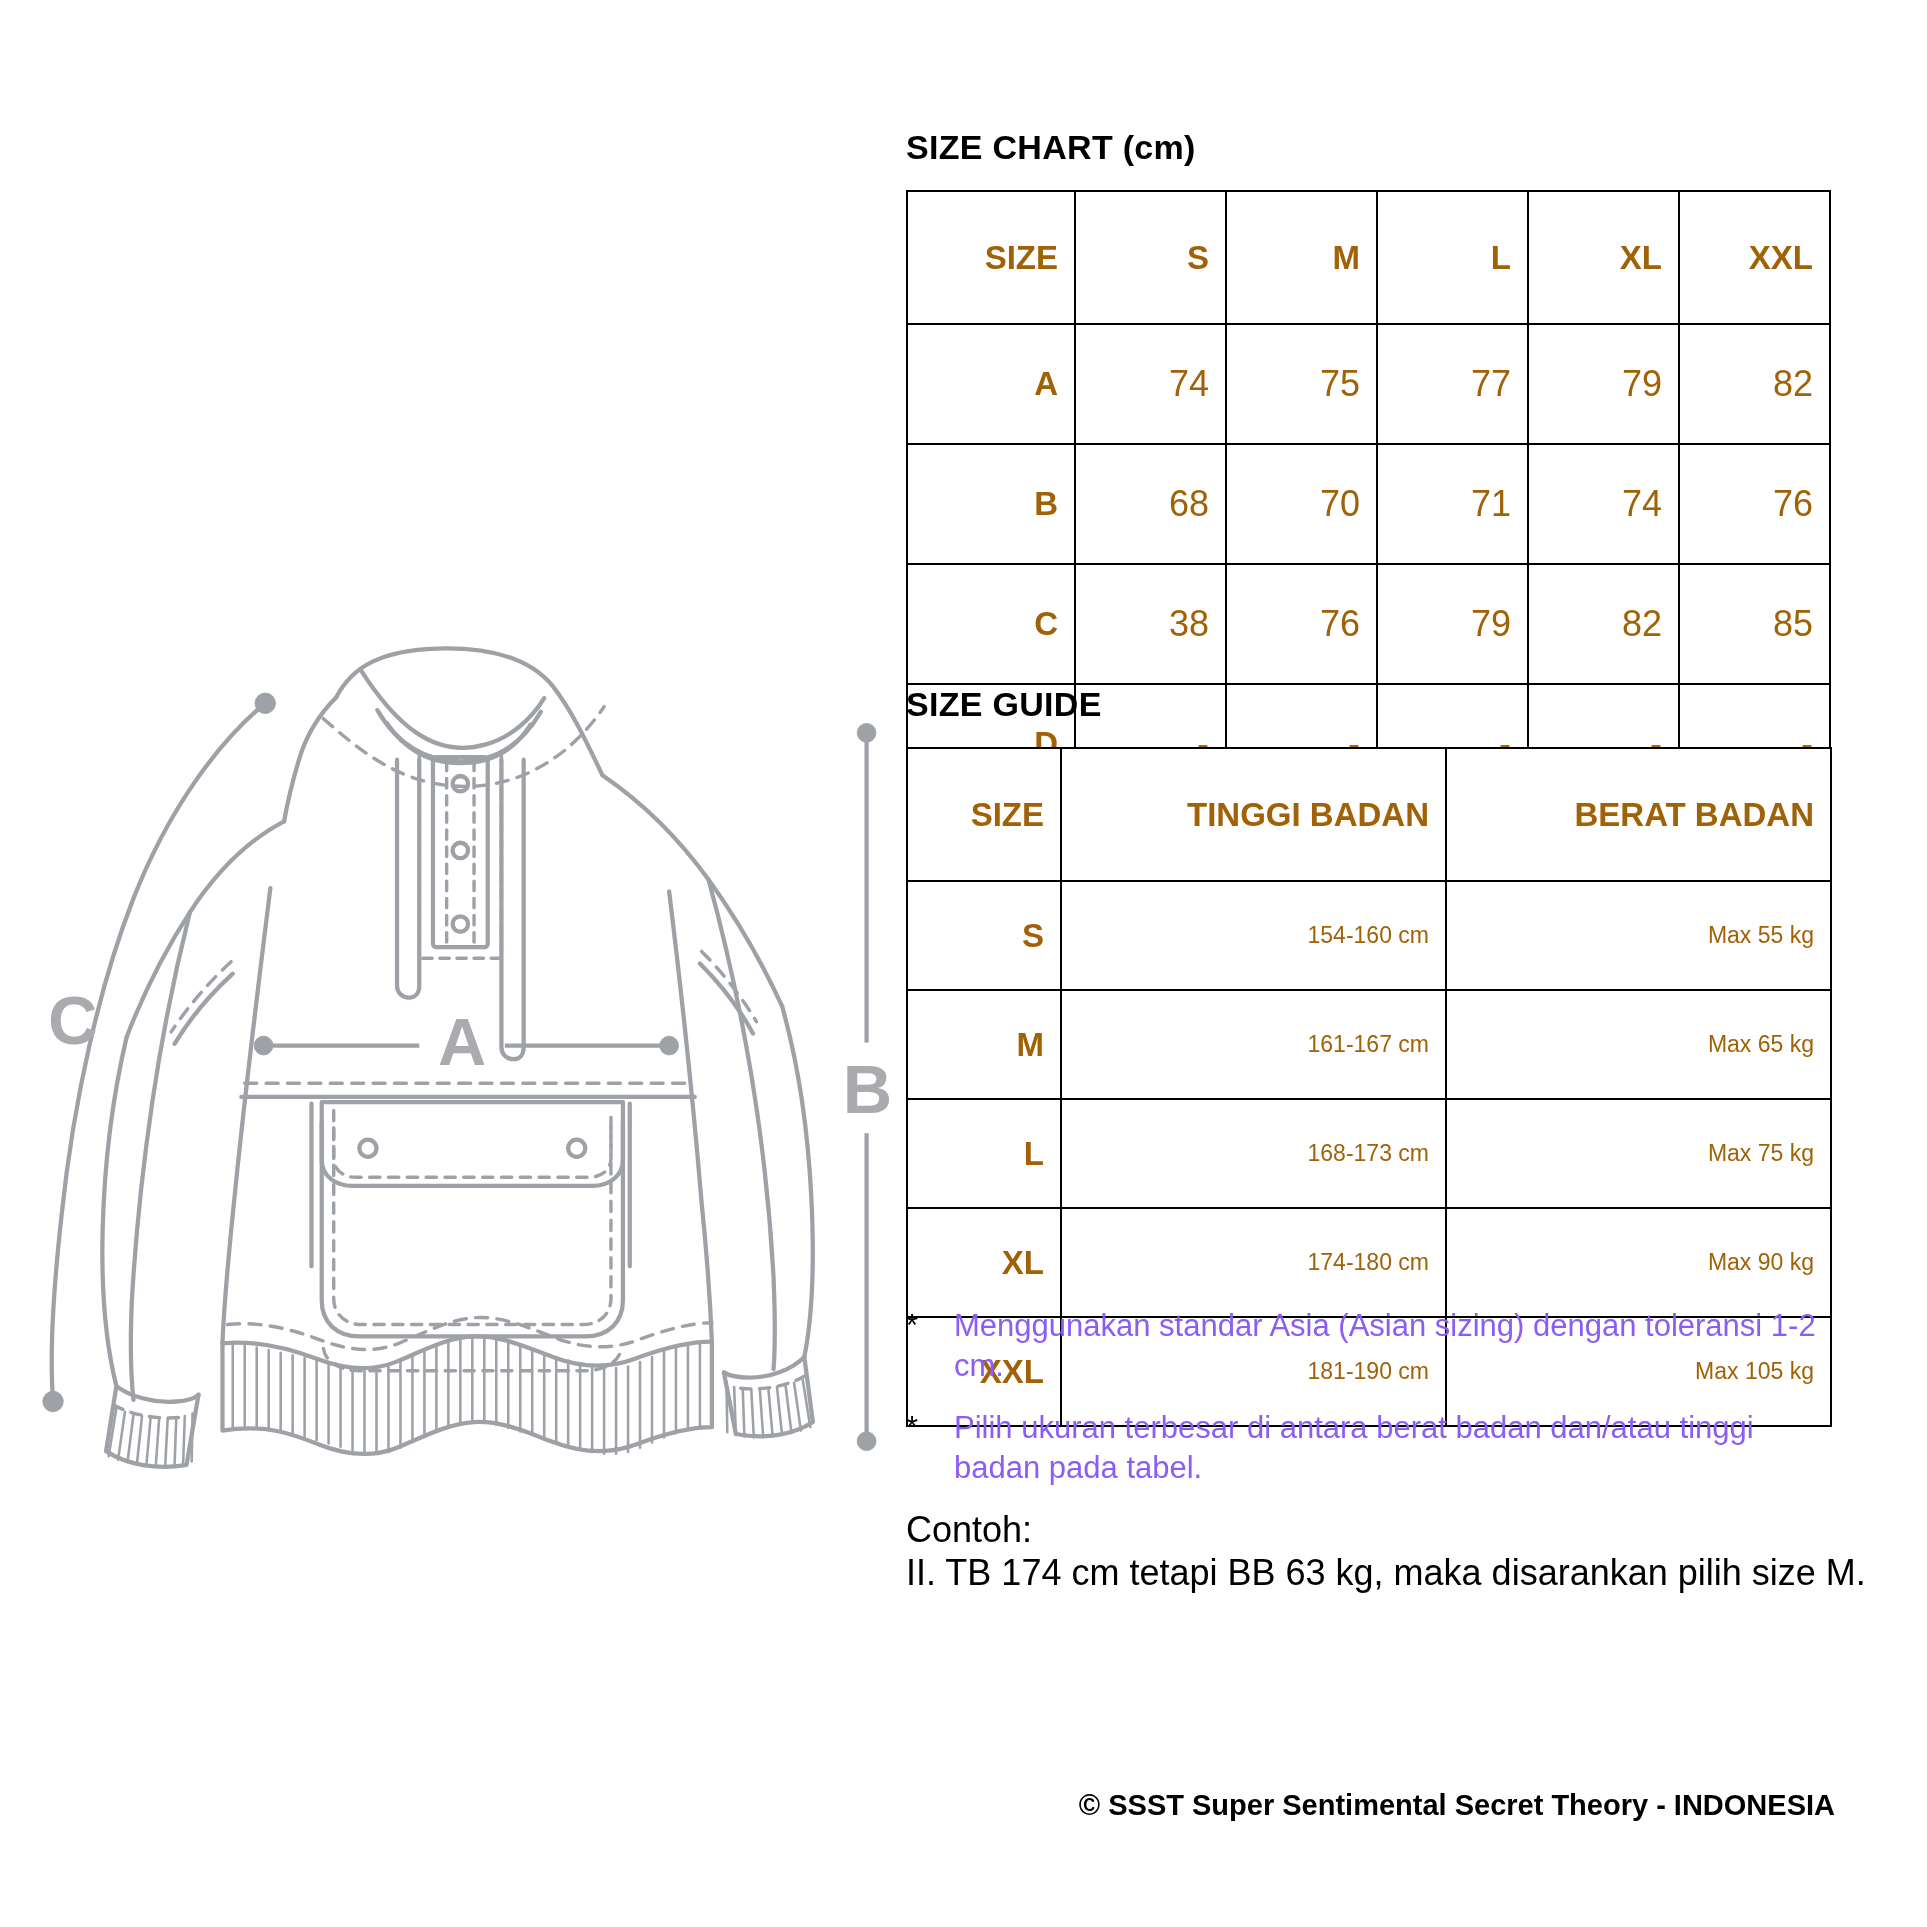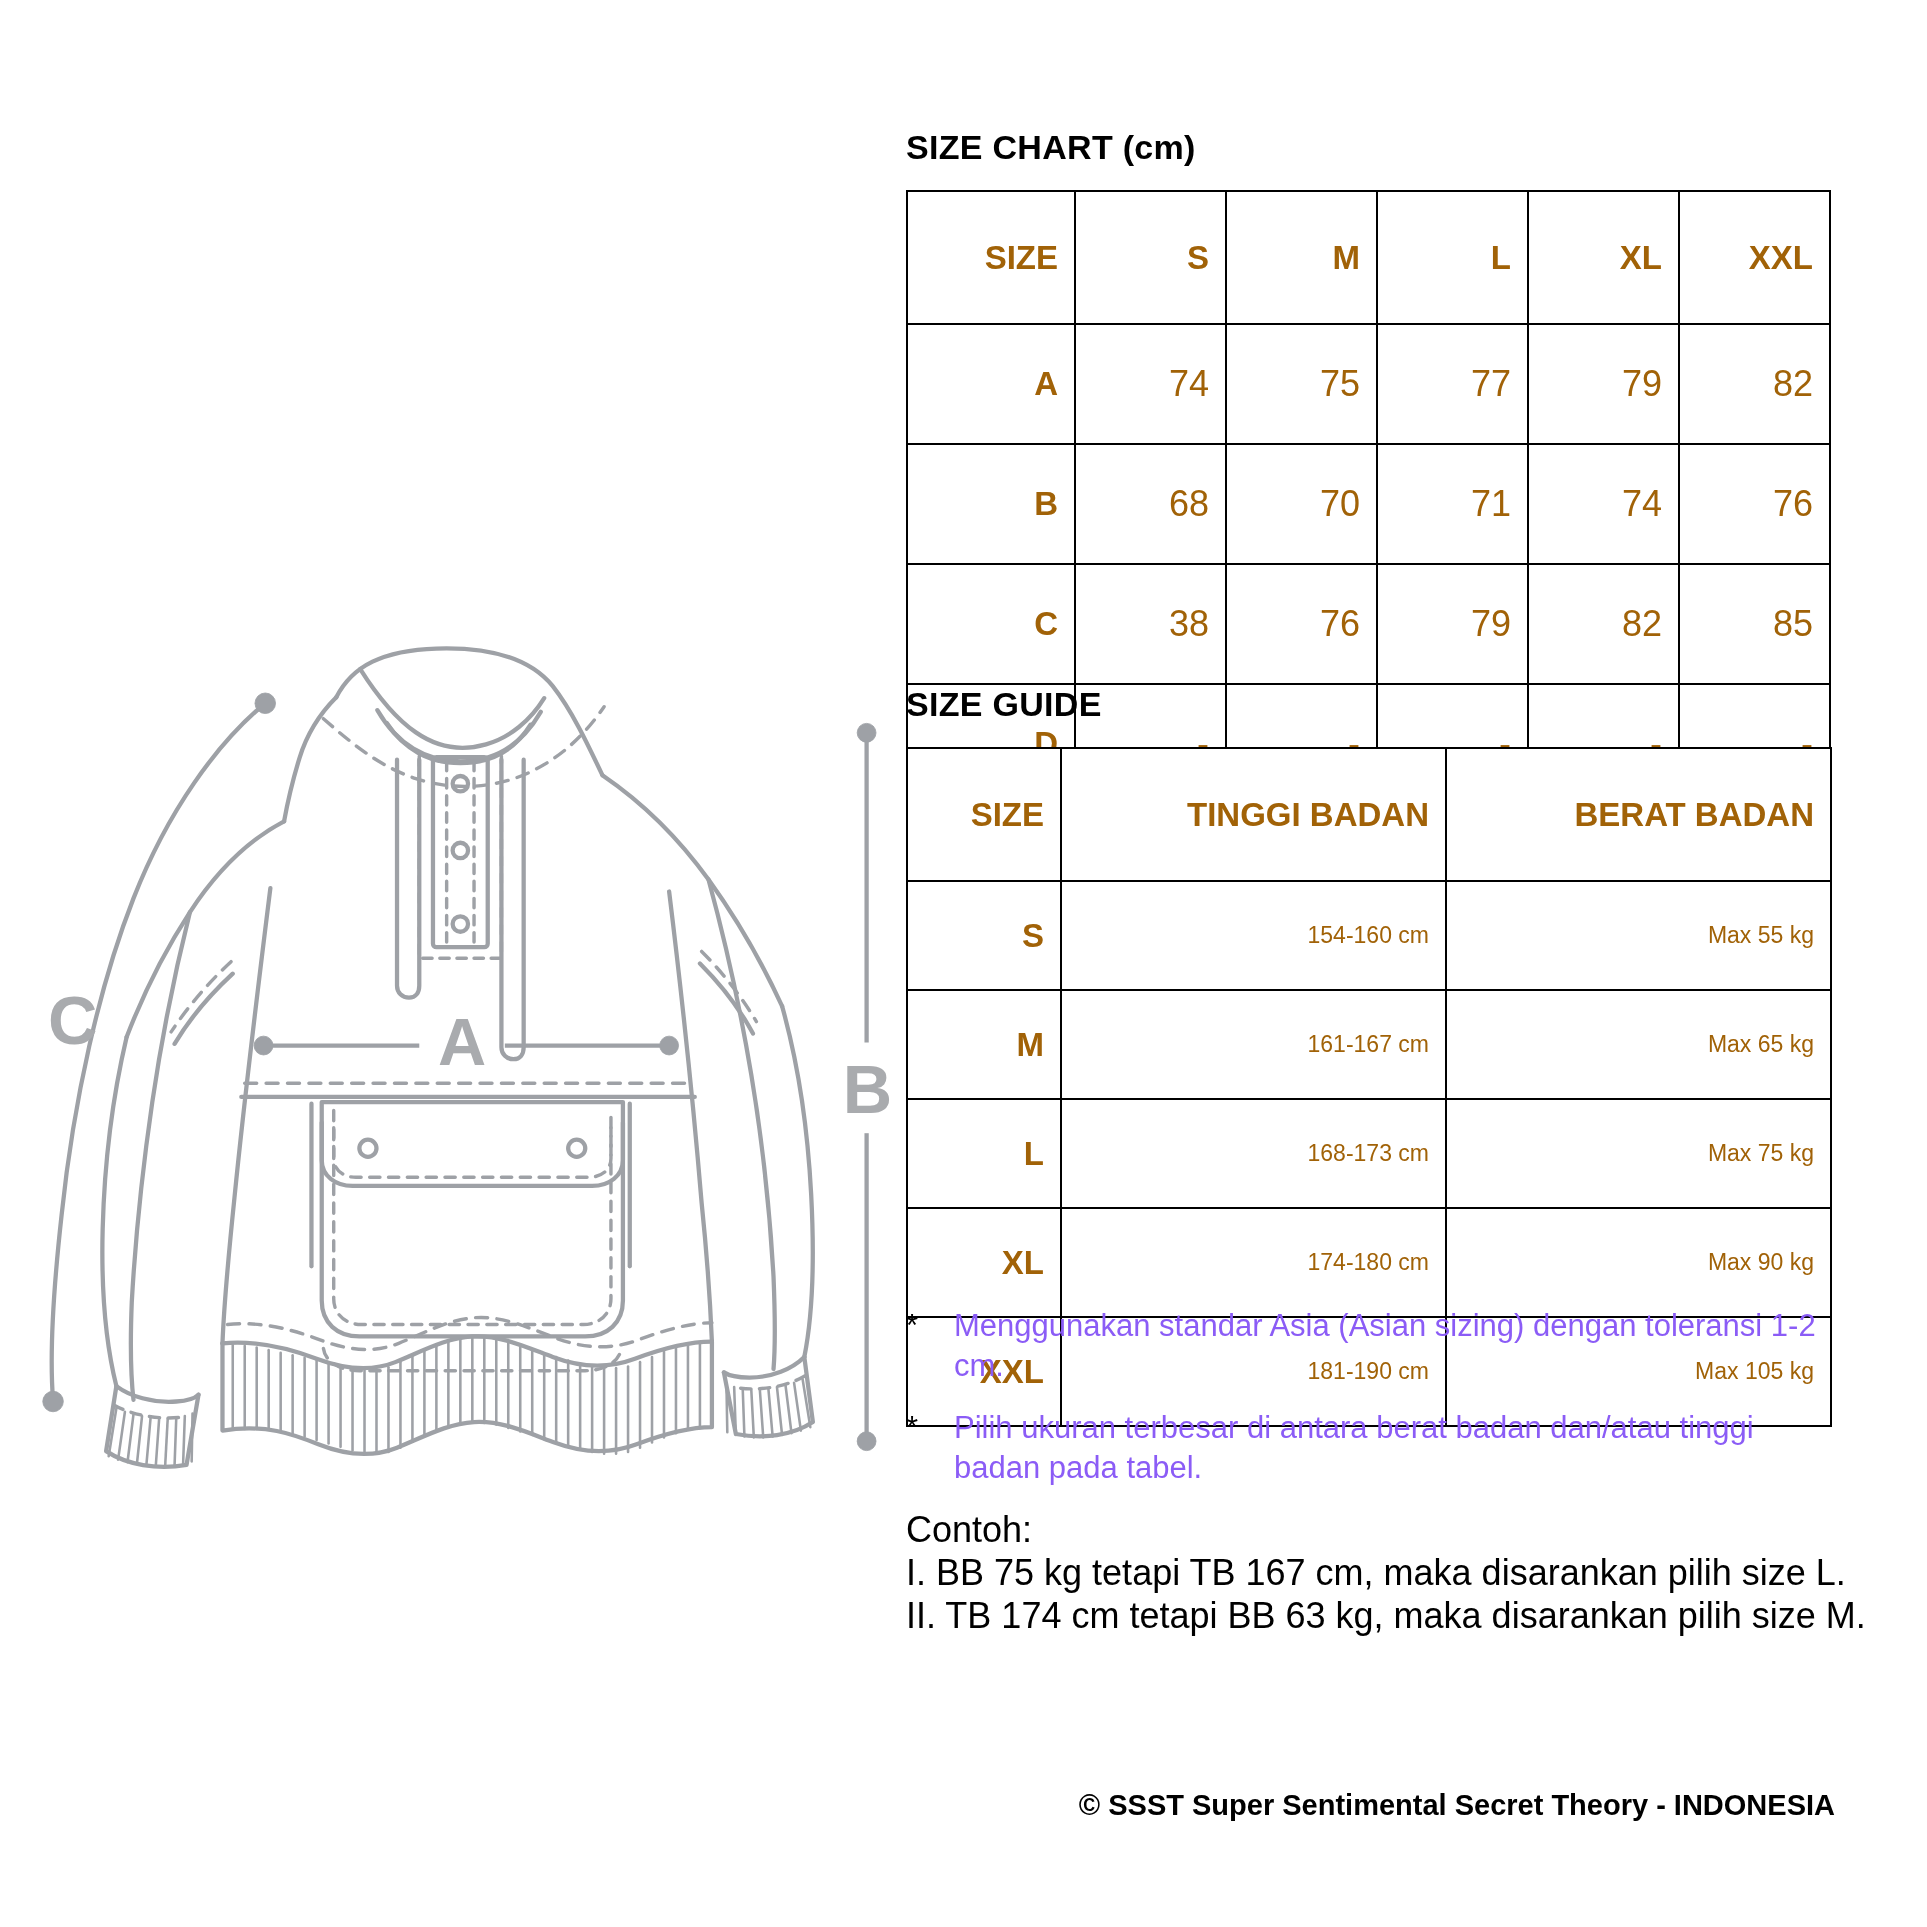--- a/index.html
+++ b/index.html
@@ -504,20 +504,19 @@
       <div class="note-text">Menggunakan standar Asia (Asian sizing) dengan toleransi 1-2 cm.</div>
     </div>
     <div class="note-row">
       <div class="note-star">*</div>
       <div class="note-text">Pilih ukuran terbesar di antara berat badan dan/atau tinggi badan pada tabel.</div>
     </div>
   </div>
 
   <div id="example-block">
     <div class="example-line">Contoh:</div>
-    <div class="example-line">I. BB 75 kg tetapi TB 167 cm, maka disarankan pilih size L.</div>
     <div class="example-line">II. TB 174 cm tetapi BB 63 kg, maka disarankan pilih size M.</div>
   </div>
 
   <div id="footer">© SSST Super Sentimental Secret Theory -  INDONESIA</div>
 
 </div>
 
 
 </body></html>

